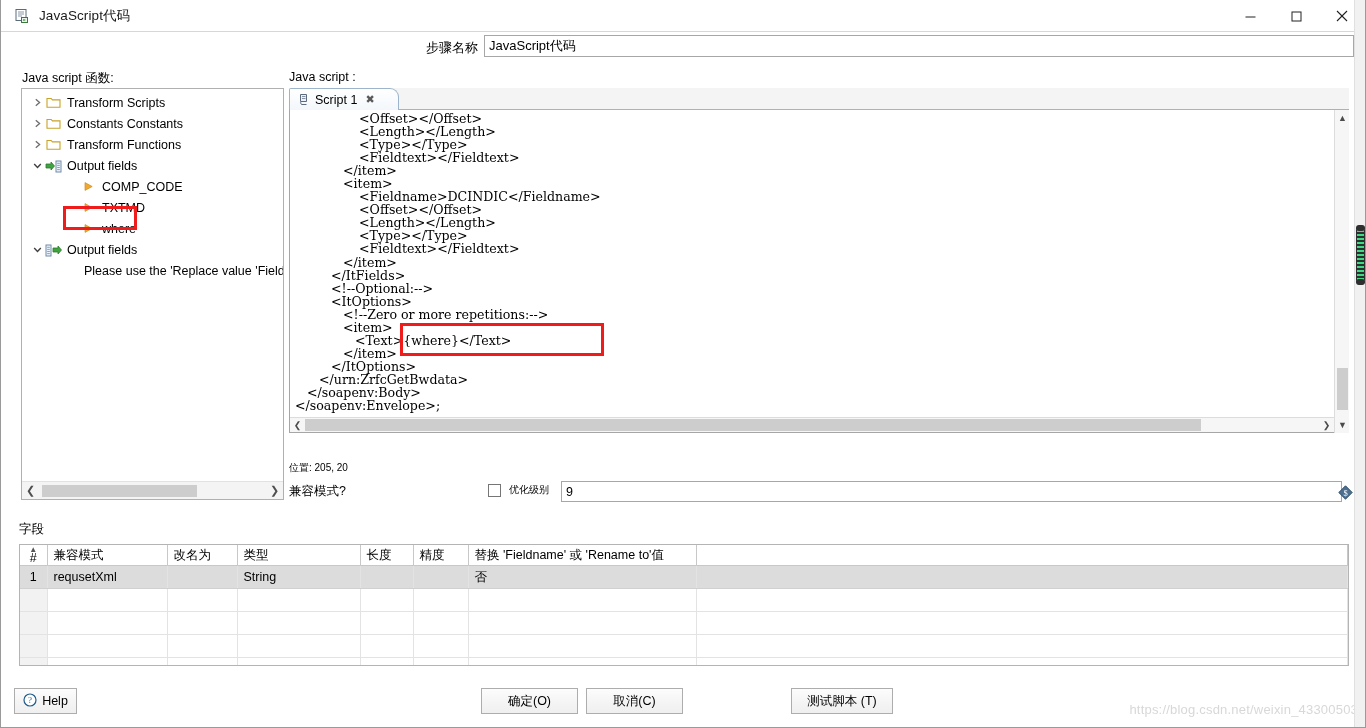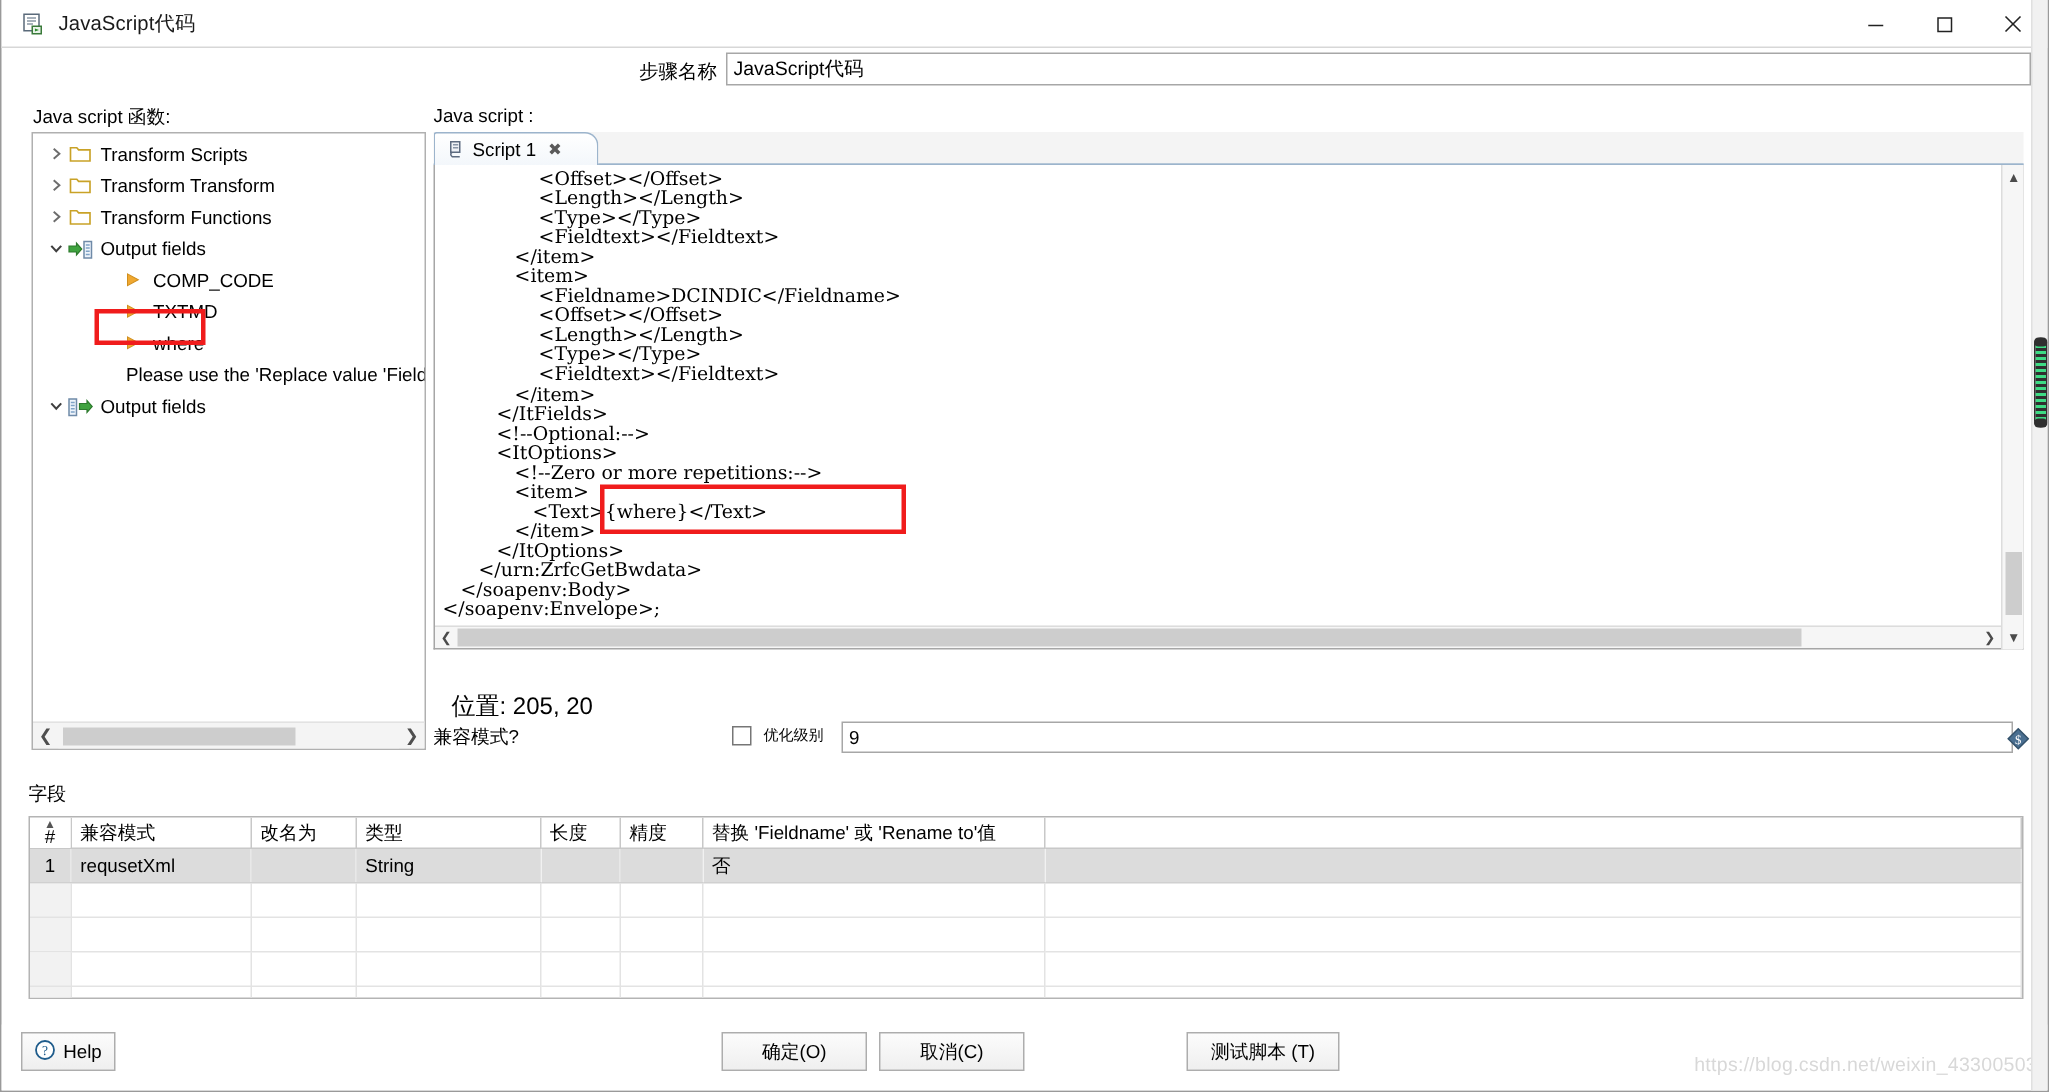--- a/index.html
+++ b/index.html
@@ -204,21 +204,21 @@
     pointer-events: none;
     z-index: 40;
     background: transparent;
   }
   #redbox-where { left: 62px; top: 206px; width: 74px; height: 24px; }
   #redbox-text  { left: 399px; top: 323px; width: 204px; height: 33px; }
 
   
   .pos {
     position: absolute; left: 288px; top: 461px;
-    font-size: 16px; color: #000; margin-left: 12px;
+    font-size: 10px; color: #000;
   }
   .compat {
     position: absolute; left: 288px; top: 483px;
     font-size: 12.5px; color: #000;
   }
   .optbox {
     position: absolute; left: 487px; top: 484px;
     width: 13px; height: 13px;
     border: 1px solid #767676;
     background: #fff;
@@ -396,21 +396,21 @@
           <span class="tw">
             <svg width="9" height="9" viewBox="0 0 9 9">
               <polyline points="2.8,1.2 6.6,4.5 2.8,7.8" fill="none" stroke="#6d6d6d" stroke-width="1.3"></polyline>
             </svg>
           </span>
           <span class="ticon">
             <svg width="15" height="13" viewBox="0 0 15 13">
               <path d="M1 2.5h4.2l1.2 1.4H14v7.4H1z" fill="#ffffff" stroke="#c9a227" stroke-width="1.1"></path>
             </svg>
           </span>
-          <span class="tlabel">Transform Transform</span>
+          <span class="tlabel">Constants Constants</span>
         </div>
         <div class="trow indent1">
           <span class="tw">
             <svg width="9" height="9" viewBox="0 0 9 9">
               <polyline points="2.8,1.2 6.6,4.5 2.8,7.8" fill="none" stroke="#6d6d6d" stroke-width="1.3"></polyline>
             </svg>
           </span>
           <span class="ticon">
             <svg width="15" height="13" viewBox="0 0 15 13">
               <path d="M1 2.5h4.2l1.2 1.4H14v7.4H1z" fill="#ffffff" stroke="#c9a227" stroke-width="1.1"></path>
@@ -456,40 +456,40 @@
         </div>
         <div class="trow indent2">
           <span class="tw"></span>
           <span class="ticon">
             <svg width="11" height="11" viewBox="0 0 11 11">
               <polygon points="2,1.6 9.2,5.5 2,9.4" fill="#f0a830" stroke="#d08e1c" stroke-width=".7"></polygon>
             </svg>
           </span>
           <span class="tlabel">where</span>
         </div>
-        <div class="trow indent3">
-          <span class="note">Please use the 'Replace value 'Field</span>
-        </div>
         <div class="trow indent1">
           <span class="tw">
             <svg width="9" height="9" viewBox="0 0 9 9">
               <polyline points="1.2,2.9 4.5,6.4 7.8,2.9" fill="none" stroke="#3f3f3f" stroke-width="1.4"></polyline>
             </svg>
           </span>
           <span class="ticon">
             <svg width="17" height="14" viewBox="0 0 17 14">
               <rect x="1" y="2" width="5" height="11" fill="#eef4fb" stroke="#6f8aa8" stroke-width="1"></rect>
               <line x1="2.2" y1="4.3" x2="4.8" y2="4.3" stroke="#7fa3c7" stroke-width="1"></line>
               <line x1="2.2" y1="6.4" x2="4.8" y2="6.4" stroke="#7fa3c7" stroke-width="1"></line>
               <line x1="2.2" y1="8.5" x2="4.8" y2="8.5" stroke="#7fa3c7" stroke-width="1"></line>
               <line x1="2.2" y1="10.6" x2="4.8" y2="10.6" stroke="#7fa3c7" stroke-width="1"></line>
               <polygon points="8,5 13,5 13,3 16.5,7 13,11 13,9 8,9" fill="#3fa33f" stroke="#2d7a2d" stroke-width=".8"></polygon>
             </svg>
           </span>
           <span class="tlabel">Output fields</span>
+        </div>
+        <div class="trow indent3">
+          <span class="note">Please use the 'Replace value 'Field</span>
         </div>
       </div>
     <div class="hscroll">
       <div class="hs-arrow">❮</div>
       <div class="hs-track">
         <div class="hs-thumb"></div>
       </div>
       <div class="hs-arrow">❯</div>
     </div>
   </div>

